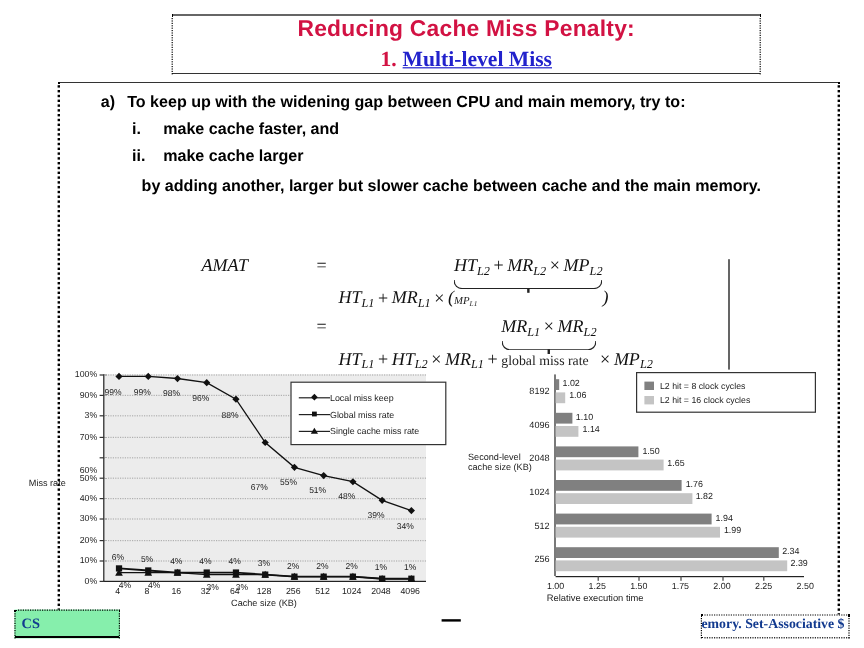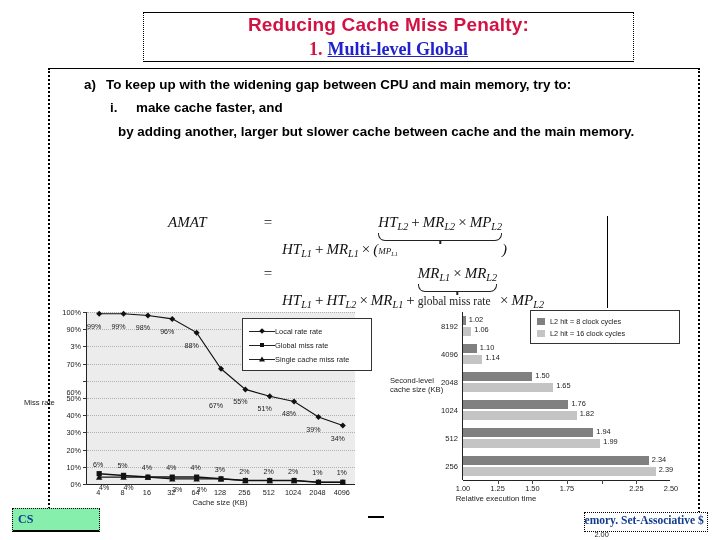--- a/index.html
+++ b/index.html
@@ -141,34 +141,38 @@
 </style>
 </head>
 <body>
 
 <div class="slide">
 
   <div id="title-box">
     <div id="title-line1">Reducing Cache Miss Penalty:</div>
     <div id="title-line2">
       <span id="title-num">1.</span>
-      <span id="title-link">Multi-level Global</span>
+      <span id="title-link">Multi-level Miss</span>
     </div>
   </div>
 
   <div id="body-frame"></div>
 
   <div id="bullets">
     <div class="lv1">
       <span class="mk">a)</span>
       <span>To keep up with the widening gap between CPU and main memory, try to:</span>
     </div>
     <div class="lv2">
       <span class="mk">i.</span>
       <span>make cache faster, and</span>
+    </div>
+    <div class="lv2">
+      <span class="mk">ii.</span>
+      <span>make cache larger</span>
     </div>
     <div class="lv2b">by adding another, larger but slower cache between cache and the main memory.</div>
   </div>
 
   <div id="eqs">
     <div class="eqrow">
       <span class="eqlhs">AMAT</span>
       <span class="eqeq">=</span>
       <span>
         HT<sub>L1</sub><span class="op">+</span>MR<sub>L1</sub><span class="op">×</span>(<span class="brace-wrap"><span>HT<sub>L2</sub><span class="op">+</span>MR<sub>L2</sub><span class="op">×</span>MP<sub>L2</sub></span><span class="brace"></span><span class="brace-lbl">MP<sub>L1</sub></span></span>)
@@ -247,21 +251,21 @@
           <polygon points="255.8181818181818,167.08 259.0181818181818,172.88 252.61818181818182,172.88" fill="#111"></polygon>
         </svg>
       </div>
     <div id="lc-xlabel">Cache size (KB)</div>
     <div id="lc-legend">
       <div class="lg-row">
         <span class="lg-mark">
             <i></i>
             <b class="dia"></b>
           </span>
-        <span>Local rate rate</span>
+        <span>Local miss keep</span>
       </div>
       <div class="lg-row">
         <span class="lg-mark">
             <i style="height:1.8px;"></i>
             <b></b>
           </span>
         <span>Global miss rate</span>
       </div>
       <div class="lg-row">
         <span class="lg-mark">
@@ -355,21 +359,21 @@
         <div class="bval" style="left: 188.813px; top: 142.5px;">2.34</div>
         <div class="bar l" style="width: 192.747px; top: 154.5px;"></div>
         <div class="bval" style="left: 195.747px; top: 153px;">2.39</div>
         <div class="bxtick" style="left: 0px;">1.00</div>
         <div class="bxtick" style="left: 34.6667px;">1.25</div>
         <div class="bxmark" style="left: 34.6667px;"></div>
         <div class="bxtick" style="left: 69.3333px;">1.50</div>
         <div class="bxmark" style="left: 69.3333px;"></div>
         <div class="bxtick" style="left: 104px;">1.75</div>
         <div class="bxmark" style="left: 104px;"></div>
-        <div class="bxtick" style="left: 138.667px; margin-top: 46px;">2.00</div>
+        <div class="bxtick" style="left: 138.667px;">2.00</div>
         <div class="bxmark" style="left: 138.667px;"></div>
         <div class="bxtick" style="left: 173.333px;">2.25</div>
         <div class="bxmark" style="left: 173.333px;"></div>
         <div class="bxtick" style="left: 208px;">2.50</div>
       </div>
     <div id="bc-xlabel">Relative execution time</div>
     <div id="bc-legend">
       <div class="bl-row">
         <span class="sw d"></span>
         <span>L2 hit = 8 clock cycles</span>

